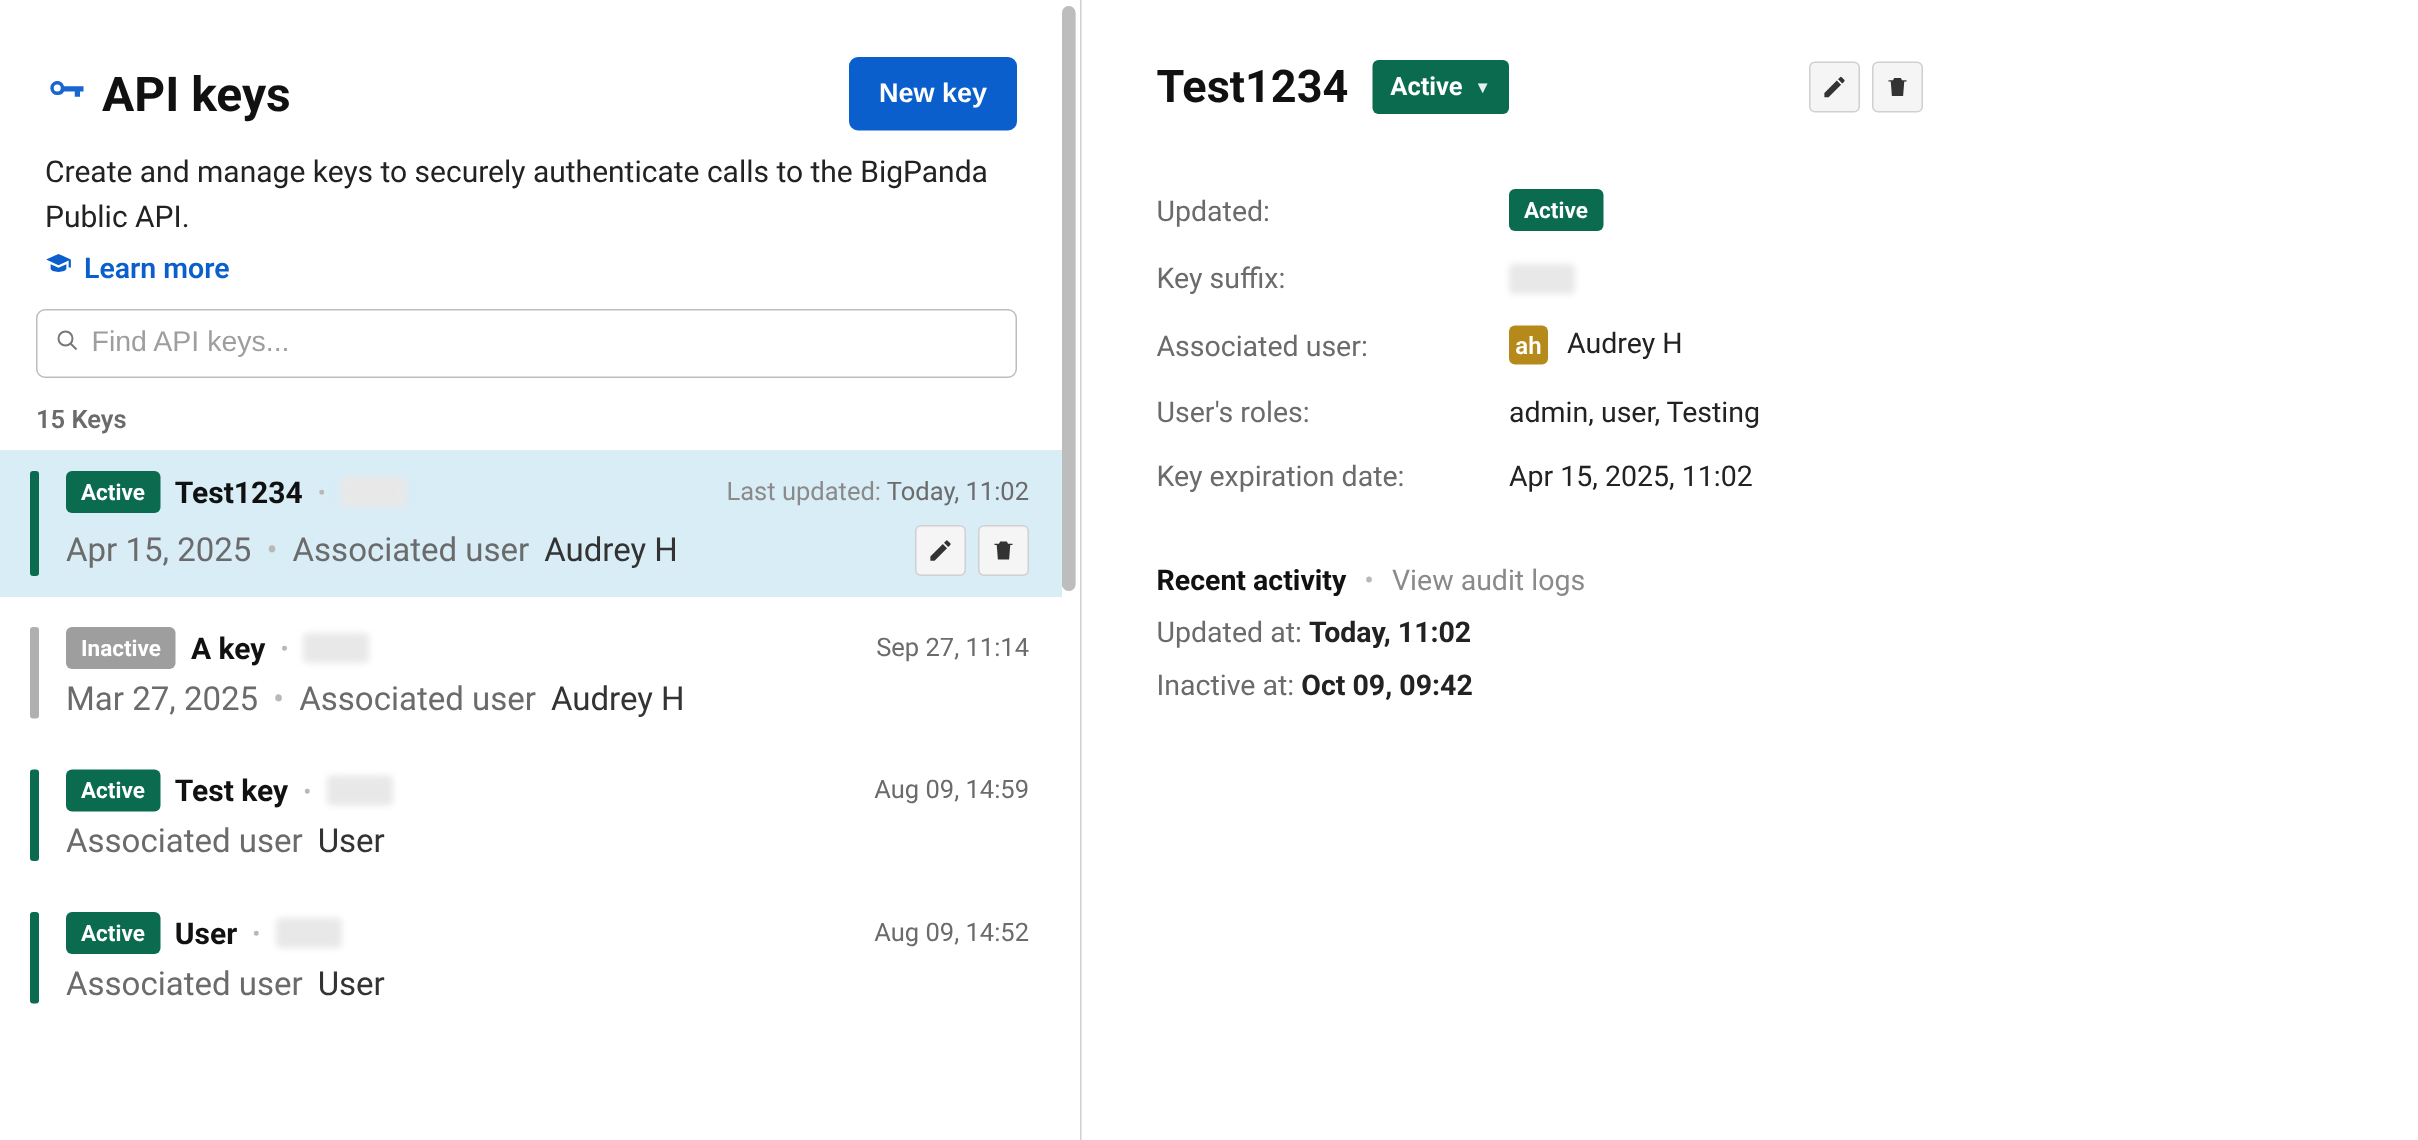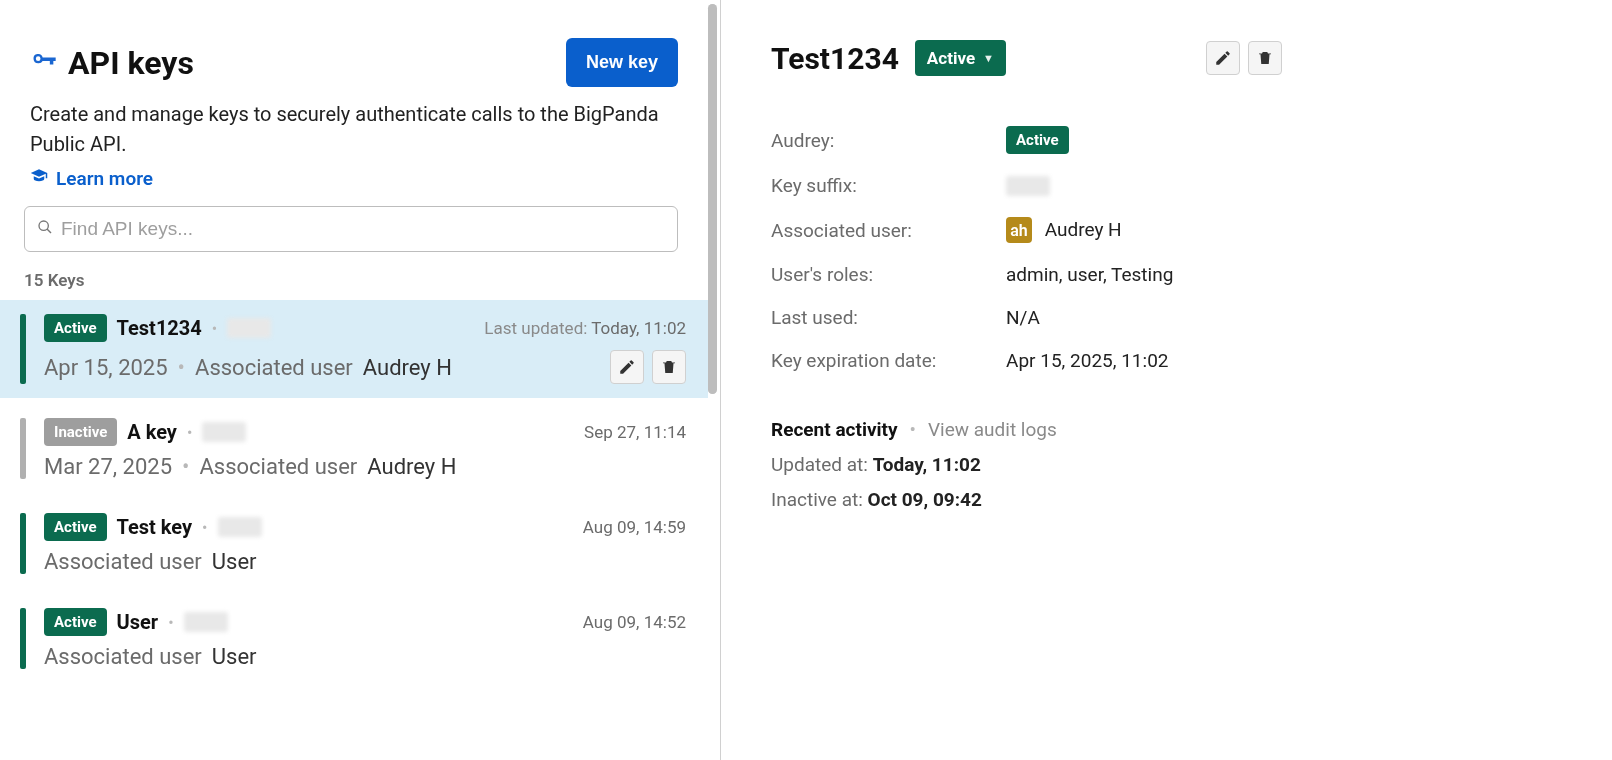--- a/index.html
+++ b/index.html
@@ -199,43 +199,39 @@
         <div class="icon-btn">
           <svg viewBox="0 0 24 24" fill="#333">
               <path d="M6 7h12l-1 13H7L6 7zm3-3h6l1 2H8l1-2zM4 6h16v1H4z"></path>
             </svg>
         </div>
       </div>
     </div>
 
     <div class="detail-body">
       <div class="field-row">
-        <span class="field-label">Audrey:</span>
+        <span class="field-label">Updated:</span>
         <span class="badge active">Active</span>
       </div>
       <div class="field-row">
         <span class="field-label">Key suffix:</span>
         <span class="blur-chip"></span>
       </div>
       <div class="field-row">
         <span class="field-label">Associated user:</span>
         <span class="field-value">
           <span class="avatar">ah</span>
           <span>Audrey H</span>
         </span>
       </div>
       <div class="field-row">
         <span class="field-label">User's roles:</span>
         <span class="field-value">admin, user, Testing</span>
       </div>
       <div class="field-row">
-        <span class="field-label">Last used:</span>
-        <span class="field-value">N/A</span>
-      </div>
-      <div class="field-row">
         <span class="field-label">Key expiration date:</span>
         <span class="field-value">Apr 15, 2025, 11:02</span>
       </div>
     </div>
 
     <div class="activity">
       <div class="activity-head">
         <span style="font-weight:700;">Recent activity</span>
         <span class="sep">•</span>
         <span class="link-muted">View audit logs</span>

